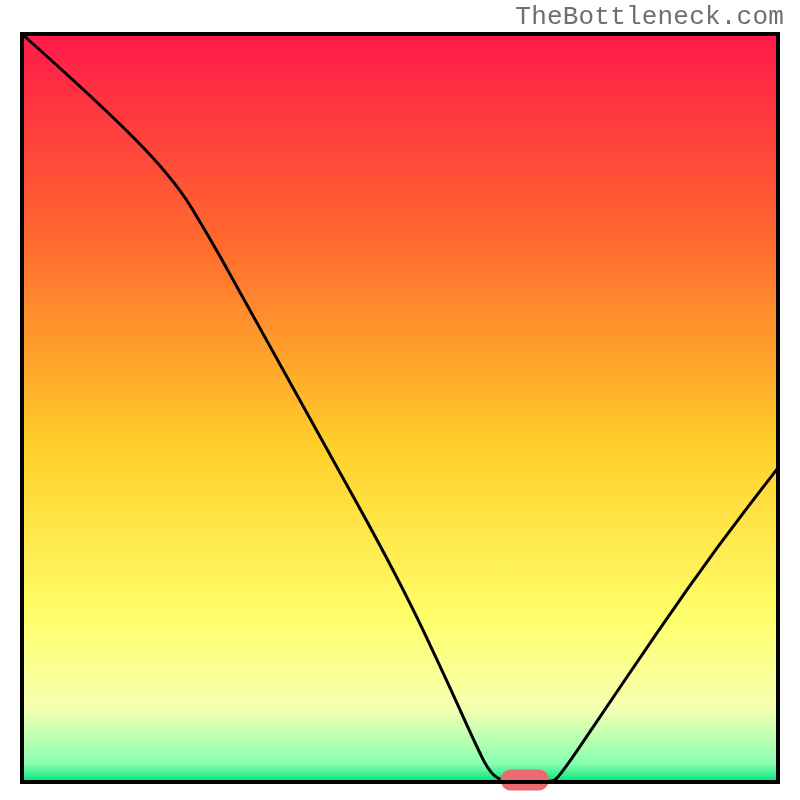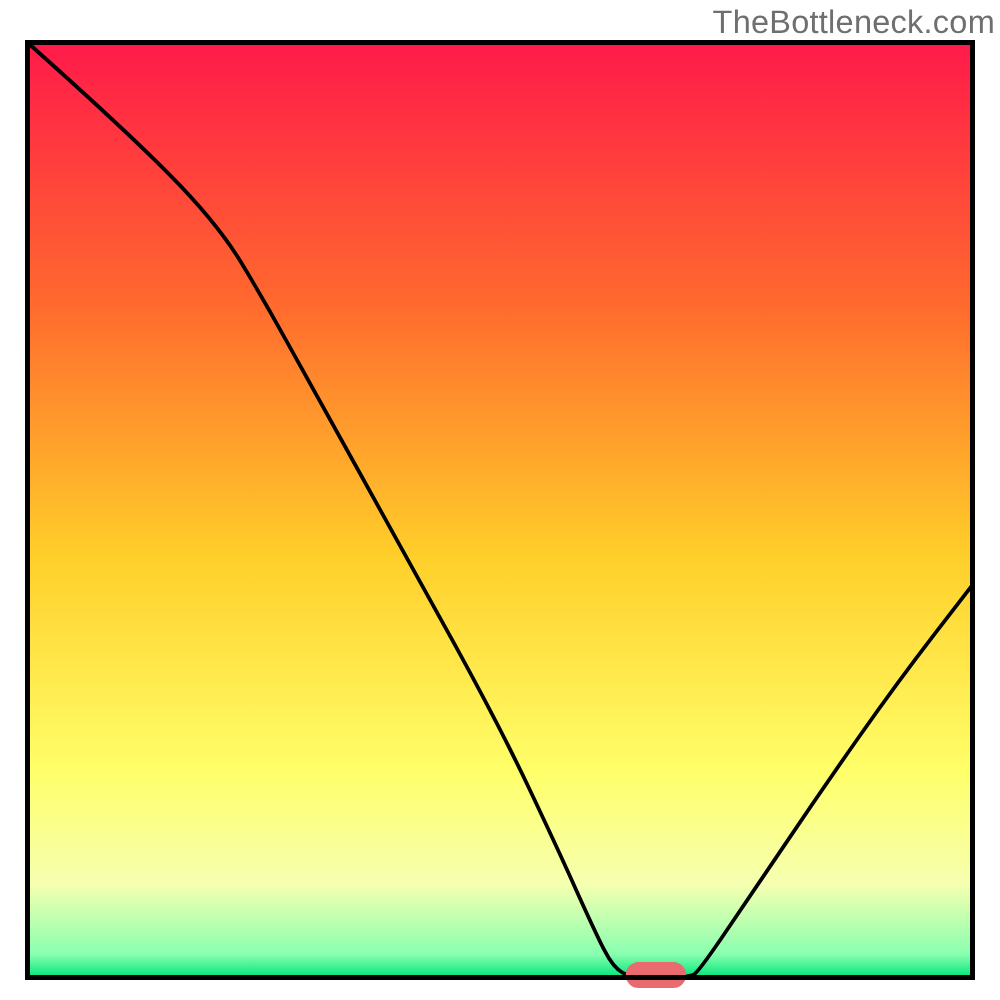--- a/index.html
+++ b/index.html
@@ -11,25 +11,26 @@
     font-family: Arial, Helvetica, sans-serif;
   }
   .wrap {
     position: relative;
     width: 800px;
     height: 800px;
   }
   .attribution {
     position: absolute;
     top: 2px;
-    right: 4px;
+    right: 16px;
     color: #6f6f6f;
     font-size: 26px;
     letter-spacing: 0.2px;
     font-weight: 500;
+    font-family: Liberation Mono, monospace;
   }
   svg {
     display: block;
   }
 </style>
 </head>
 <body>
 
 <div class="wrap">
   <div class="attribution">TheBottleneck.com</div>

